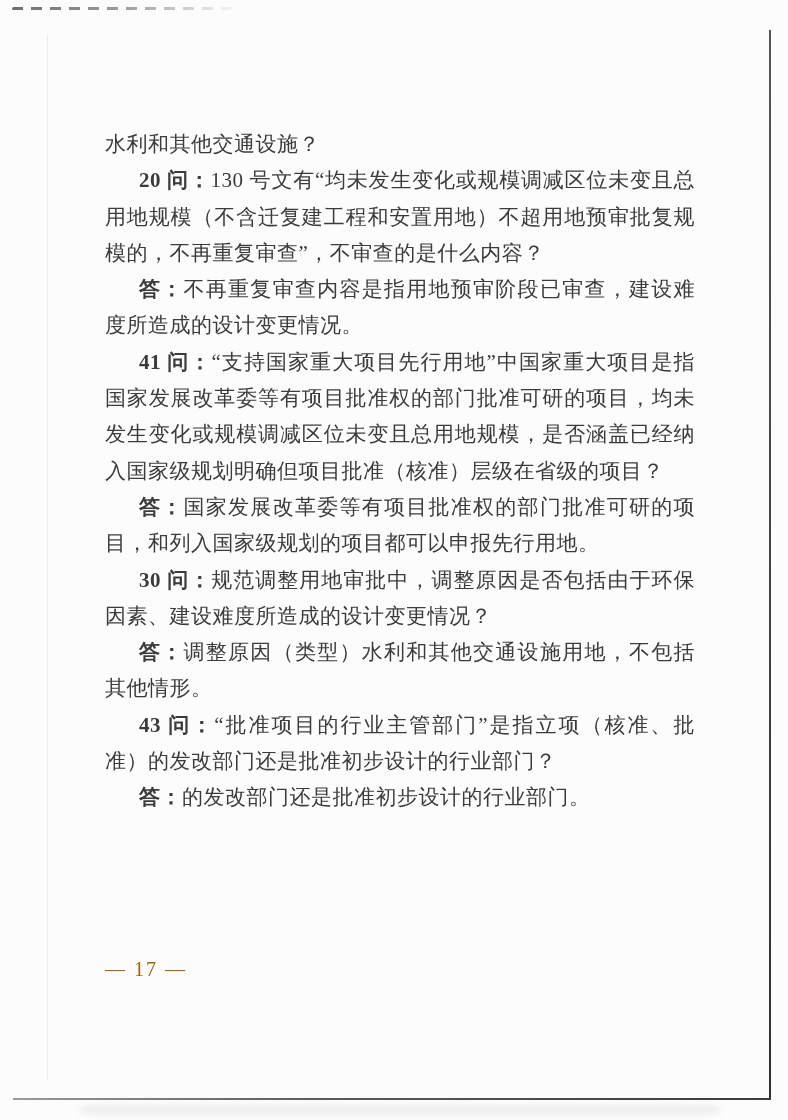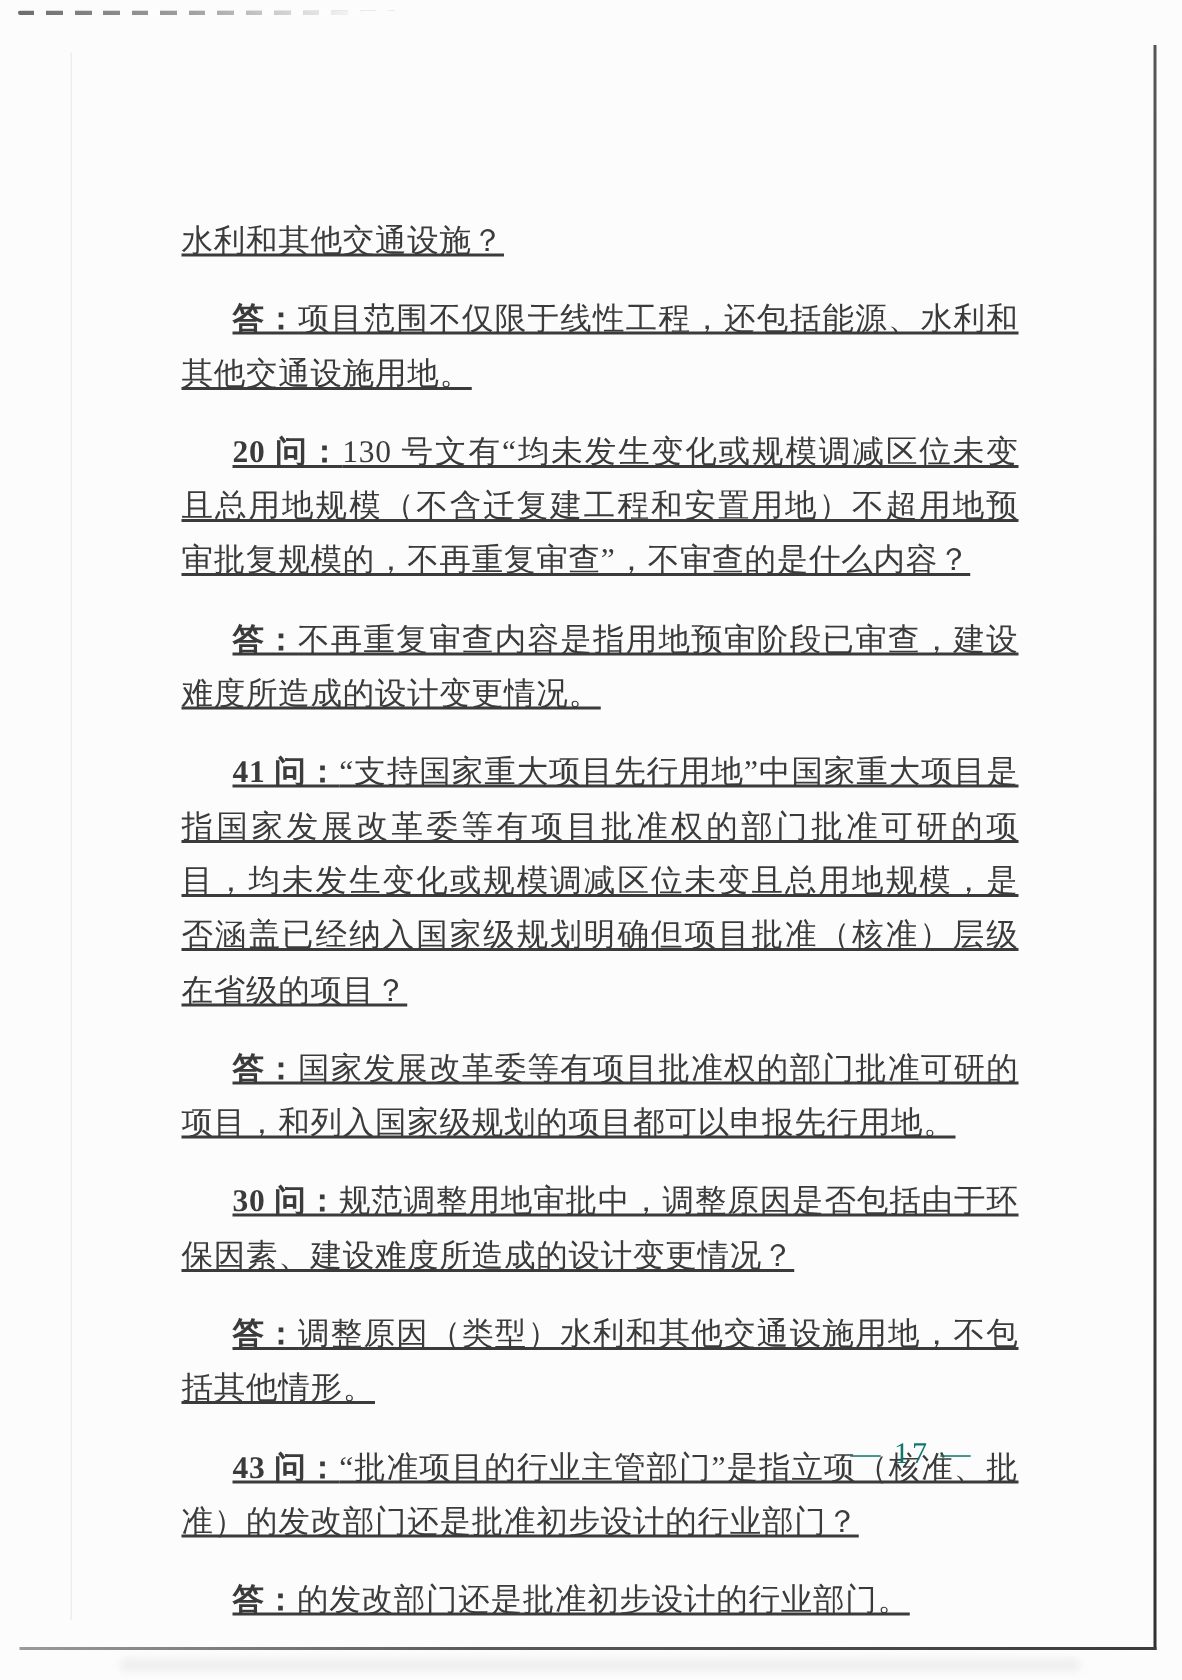--- a/index.html
+++ b/index.html
@@ -34,45 +34,44 @@
   .shadow-bottom {
     position: absolute; left: 80px; top: 1106px; width: 640px; height: 8px;
     background: #e7e7e7; filter: blur(3px); border-radius: 4px; opacity: .7;
   }
   
   .text-block {
     position: absolute; left: 105px; top: 126px; width: 590px;
     font-size: 21px; line-height: 36.3px; color: #3b3b3b;
     text-align: justify; letter-spacing: 0.5px;
   }
-  .text-block p { margin: 16px; padding: 0; text-decoration: underline; }
+  .text-block p { margin: 0; padding: 0; }
   .text-block p.indent { text-indent: 34px; }
   .prefix { font-weight: bold; }
   .page-number {
     position: absolute; top: 958px; left: 105px; width: 590px;
     box-sizing: border-box; padding-right: 46px;
-    text-align: right; font-size: 20px; letter-spacing: 2px; color: #0f766e;
+    font-size: 20px; letter-spacing: 2px; color: #a16207;
   }
 </style>
 </head>
 <body>
 
 <div class="page">
 
   <div class="smudge-top"></div>
   <div class="edge-left"></div>
   <div class="edge-right"></div>
   <div class="edge-bottom"></div>
   <div class="shadow-bottom"></div>
 
   <div class="text-block">
 
     <p><span class="prefix"></span><span>水利和其他交通设施？</span></p>
 
-    <p class="indent"><span class="prefix">答：</span><span>项目范围不仅限于线性工程，还包括能源、水利和其他交通设施用地。</span></p>
 
     <p class="indent"><span class="prefix">20 问：</span><span>130 号文有“均未发生变化或规模调减区位未变且总用地规模（不含迁复建工程和安置用地）不超用地预审批复规模的，不再重复审查”，不审查的是什么内容？</span></p>
 
     <p class="indent"><span class="prefix">答：</span><span>不再重复审查内容是指用地预审阶段已审查，建设难度所造成的设计变更情况。</span></p>
 
     <p class="indent"><span class="prefix">41 问：</span><span>“支持国家重大项目先行用地”中国家重大项目是指国家发展改革委等有项目批准权的部门批准可研的项目，均未发生变化或规模调减区位未变且总用地规模，是否涵盖已经纳入国家级规划明确但项目批准（核准）层级在省级的项目？</span></p>
 
     <p class="indent"><span class="prefix">答：</span><span>国家发展改革委等有项目批准权的部门批准可研的项目，和列入国家级规划的项目都可以申报先行用地。</span></p>
 
     <p class="indent"><span class="prefix">30 问：</span><span>规范调整用地审批中，调整原因是否包括由于环保因素、建设难度所造成的设计变更情况？</span></p>

